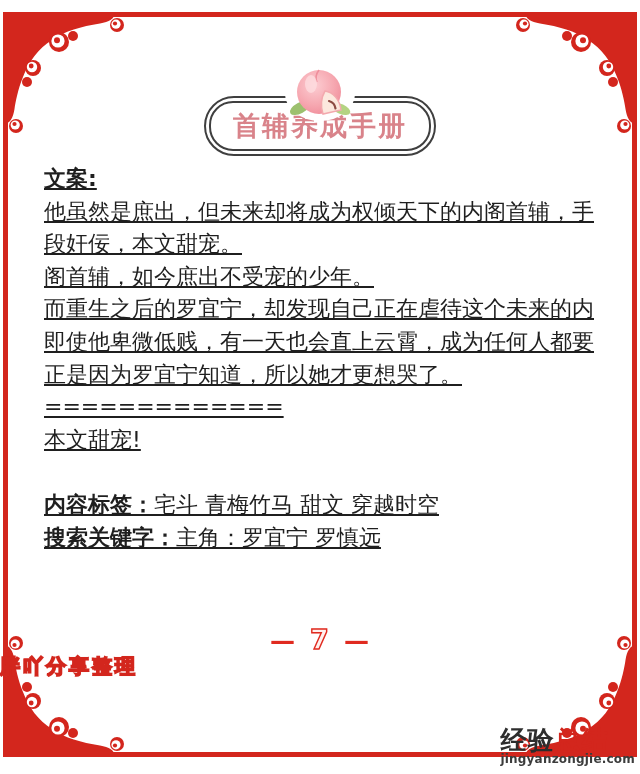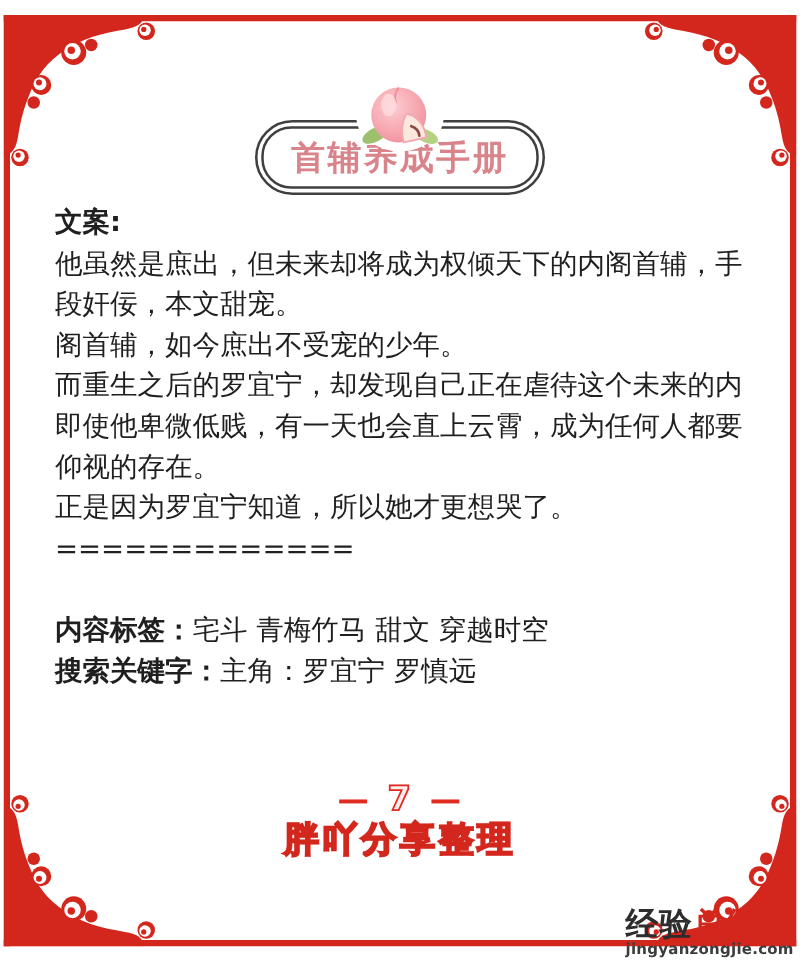--- a/index.html
+++ b/index.html
@@ -23,38 +23,38 @@
   .badge-wrap { position:absolute; top:96px; left:50%; transform:translateX(-50%); z-index:3; }
   .badge-outer { border:2.5px solid #3f3f3f; border-radius:30px; padding:3px; background:#fff; }
   .badge-inner {
     border:2px solid #3f3f3f; border-radius:24px; padding:5px 22px;
     font-size:27px; font-weight:700; color:#d9838a; letter-spacing:2px; white-space:nowrap;
   }
   .peach { position:absolute; top:-32px; left:50%; transform:translateX(-50%); z-index:4; }
   
   .body-text {
     position:absolute; top:163px; left:44px; right:20px; z-index:3;
-    font-size:22px; line-height:32.6px; color:#1f1f1f;
+    font-size:22px; line-height:32.6px; color:#1f1f1f;text-decoration:underline;
   }
   .line { min-height:32.6px; white-space:nowrap; }
   .line .b { font-weight:700; }
   .spacer { height:33px; }
   
   .page-num {
     position:absolute; top:624px; left:0; right:0; text-align:center; z-index:3;
     color:#e02b20; font-size:25px; font-weight:700; letter-spacing:1px;
   }
   .page-num .dash { margin:0 14px; }
   .page-num .seven {
     color:#fff0ee; -webkit-text-stroke:1.4px #e02b20;
     text-shadow:0 0 1px #e02b20; font-size:27px;
   }
   .brand {
-    position:absolute; top:653px; left:0; right:0; text-align:center; z-index:3;
-    font-size:28px; font-weight:800; letter-spacing:3px;
+    position:absolute; top:653px; left:0; right:0; text-align:left; z-index:3;
+    font-size:20px; font-weight:800; letter-spacing:3px;
     color:#fdeeec; -webkit-text-stroke:1.6px #d3261d; text-shadow:0 0 1px #d3261d;
   }
   
   .watermark { position:absolute; right:5px; bottom:8px; text-align:left; z-index:5; line-height:1.05; }
   .wm-line1 { font-size:26px; font-weight:800; letter-spacing:1px; }
   .wm-black { color:#2d2d2d; }
   .wm-red   { color:#d3261d; }
   .wm-domain { font-size:12px; font-weight:700; color:#3c3c3c; letter-spacing:0.2px; margin-top:-1px; }
 </style>
 </head>
@@ -167,23 +167,23 @@
     </div>
   </div>
 
   <div class="body-text">
     <div class="line"><span class="b">文案:</span><span></span></div>
     <div class="line"><span>他虽然是庶出，但未来却将成为权倾天下的内阁首辅，手</span></div>
     <div class="line"><span>段奸佞，本文甜宠。</span></div>
     <div class="line"><span>阁首辅，如今庶出不受宠的少年。</span></div>
     <div class="line"><span>而重生之后的罗宜宁，却发现自己正在虐待这个未来的内</span></div>
     <div class="line"><span>即使他卑微低贱，有一天也会直上云霄，成为任何人都要</span></div>
-    <div class="line"><span>仰视的存在。</span></div>
     <div class="line"><span>正是因为罗宜宁知道，所以她才更想哭了。</span></div>
     <div class="line"><span>=============</span></div>
+    <div class="line"><span>本文甜宠!</span></div>
     <div class="spacer"></div>
     <div class="line"><span class="b">内容标签：</span><span>宅斗 青梅竹马 甜文 穿越时空</span></div>
     <div class="line"><span class="b">搜索关键字：</span><span>主角：罗宜宁 罗慎远</span></div>
   </div>
 
   <div class="page-num">
     <span class="dash">—</span><span class="seven">7</span><span class="dash">—</span>
   </div>
   <div class="brand">胖吖分享整理</div>
 

